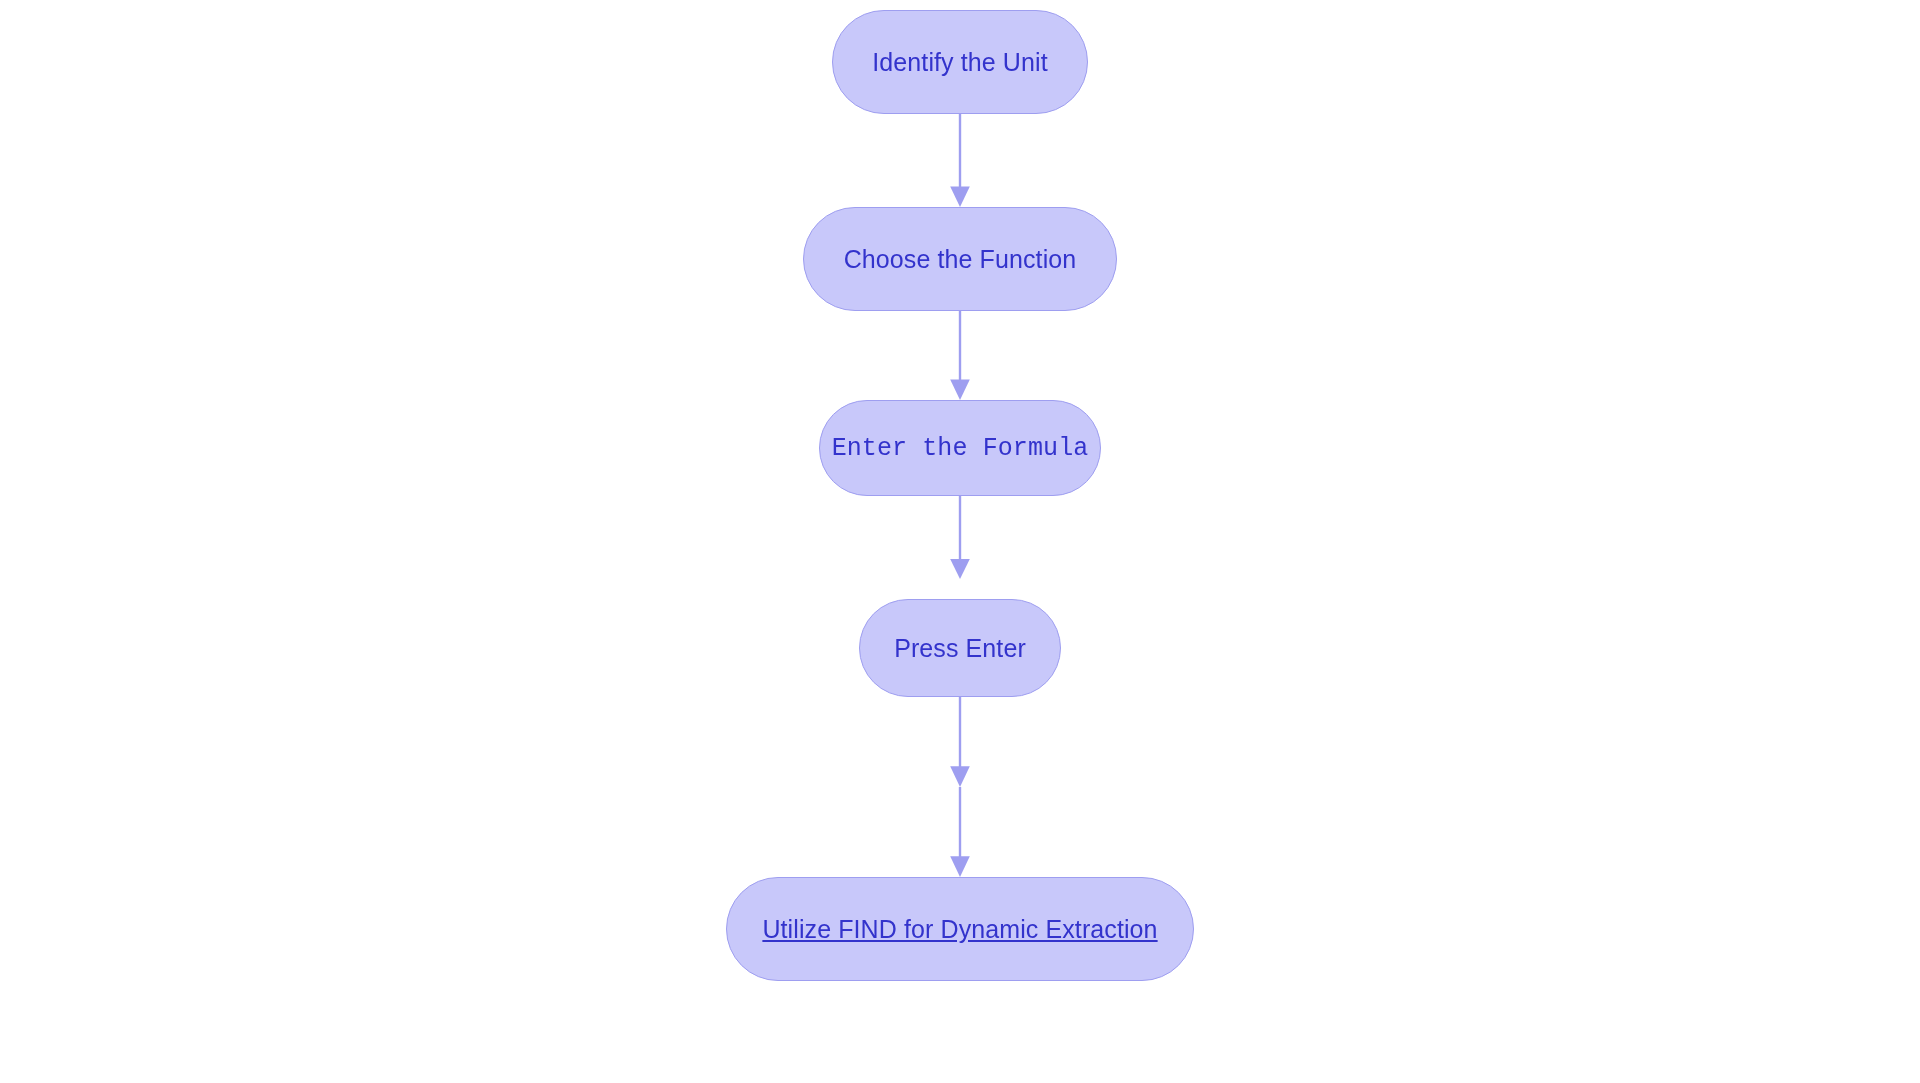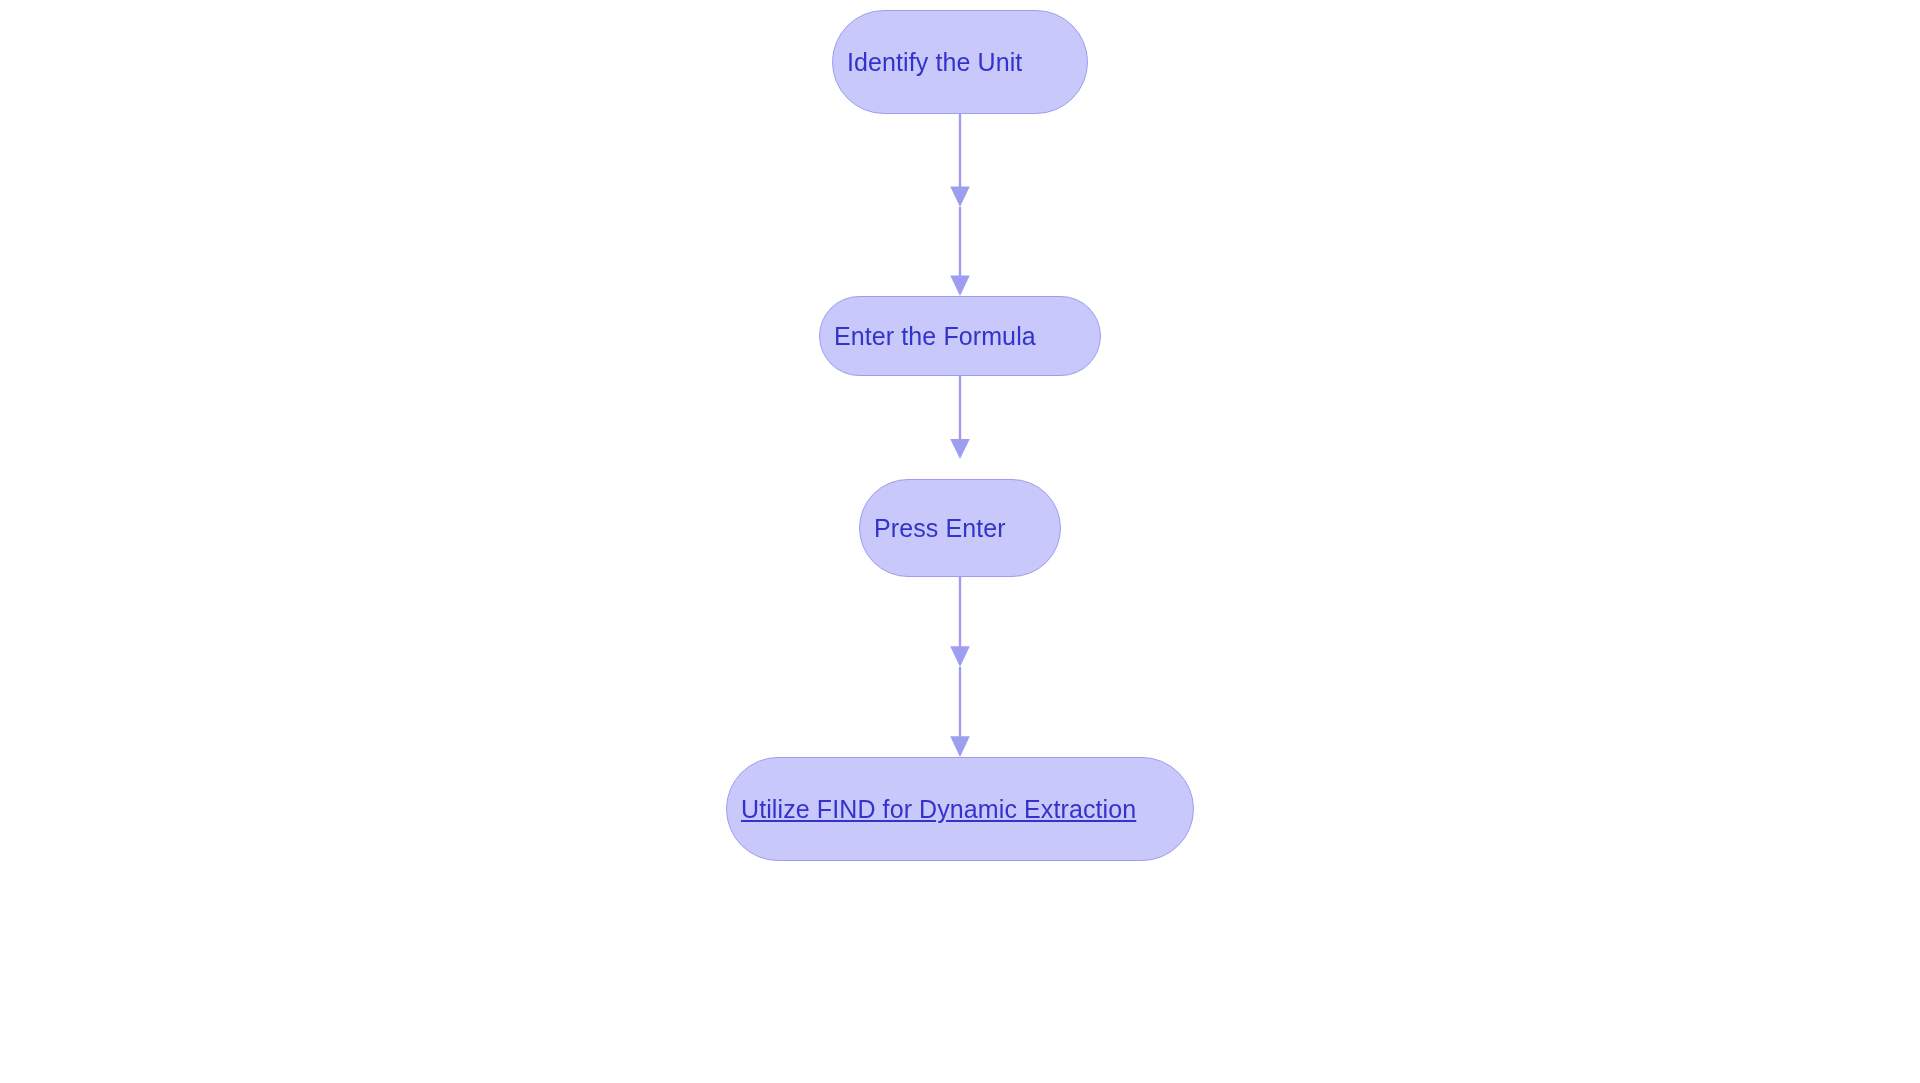--- a/index.html
+++ b/index.html
@@ -30,41 +30,41 @@
     display: flex;
     flex-direction: column;
     align-items: center;
     justify-content: flex-start;
   }
 
   .flow-node {
     box-sizing: border-box;
     display: flex;
     align-items: center;
-    justify-content: flex-start;
+    justify-content: center;
     background: #c8c8fa;
     border: 1.6px solid #9e9ef0;
     border-radius: 999px;
     color: #3333cc;
     font-size: 25px;
     font-weight: 400;
     letter-spacing: 0.1px;
     white-space: nowrap;
     line-height: 1;
   }
 
   .node-label {
     color: #3333cc;
     padding: 0 14px;
   }
 
   
   .node-1 { width: 256px; height: 104px; margin-top: 10px; }
   .node-2 { width: 314px; height: 104px; }
-  .node-3 { width: 282px; height: 80px; }
+  .node-3 { width: 282px; height: 96px; font-family: Liberation Mono, monospace; }
   .node-4 { width: 202px; height: 98px; margin-top: 20px; }
   .node-5 { width: 308px; height: 102px; }
   .node-6 { width: 468px; height: 104px; text-decoration: underline; }
 
   .flow-connector {
     position: relative;
     width: 24px;
     display: flex;
     align-items: stretch;
     justify-content: center;
@@ -92,20 +92,23 @@
       <span class="node-label">Identify the Unit</span>
     </div>
 
     <div class="flow-connector conn-1">
       <svg viewBox="0 0 24 100" preserveAspectRatio="none">
         <line x1="12" y1="0" x2="12" y2="80" stroke="#9e9ef0" stroke-width="2.4" vector-effect="non-scaling-stroke"></line>
         <polygon points="12,100 2.2,78 21.8,78" fill="#9e9ef0"></polygon>
       </svg>
     </div>
 
+    <div class="flow-node node-2">
+      <span class="node-label">Choose the Function</span>
+    </div>
 
     <div class="flow-connector conn-2">
       <svg viewBox="0 0 24 100" preserveAspectRatio="none">
         <line x1="12" y1="0" x2="12" y2="79" stroke="#9e9ef0" stroke-width="2.4" vector-effect="non-scaling-stroke"></line>
         <polygon points="12,100 2.2,77 21.8,77" fill="#9e9ef0"></polygon>
       </svg>
     </div>
 
     <div class="flow-node node-3">
       <span class="node-label">Enter the Formula</span>

